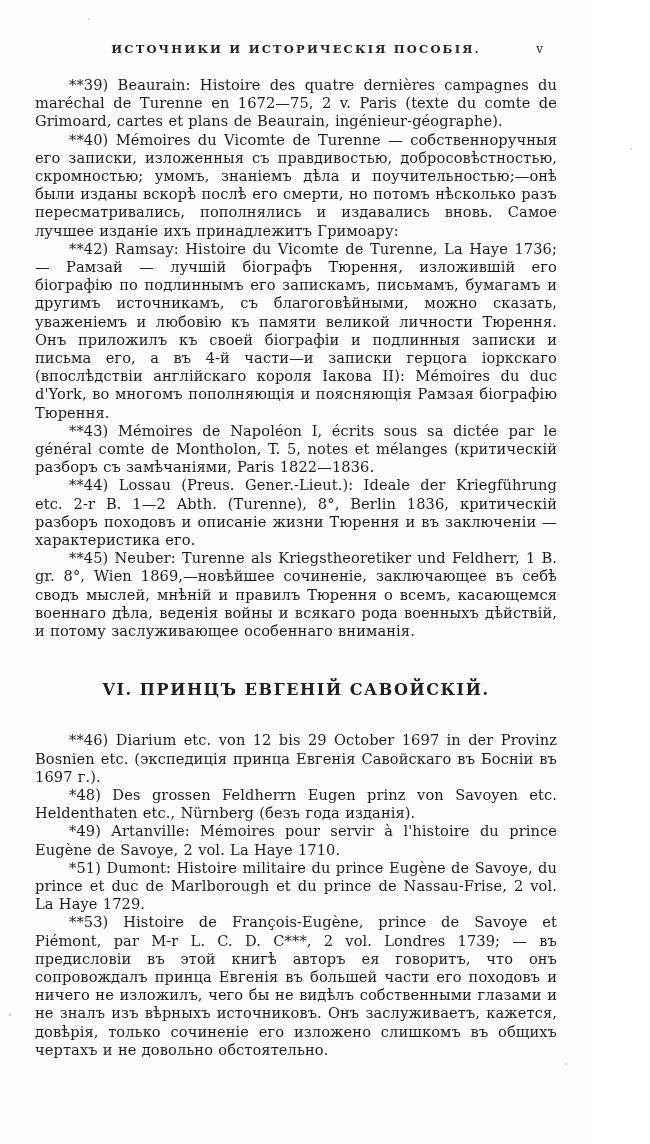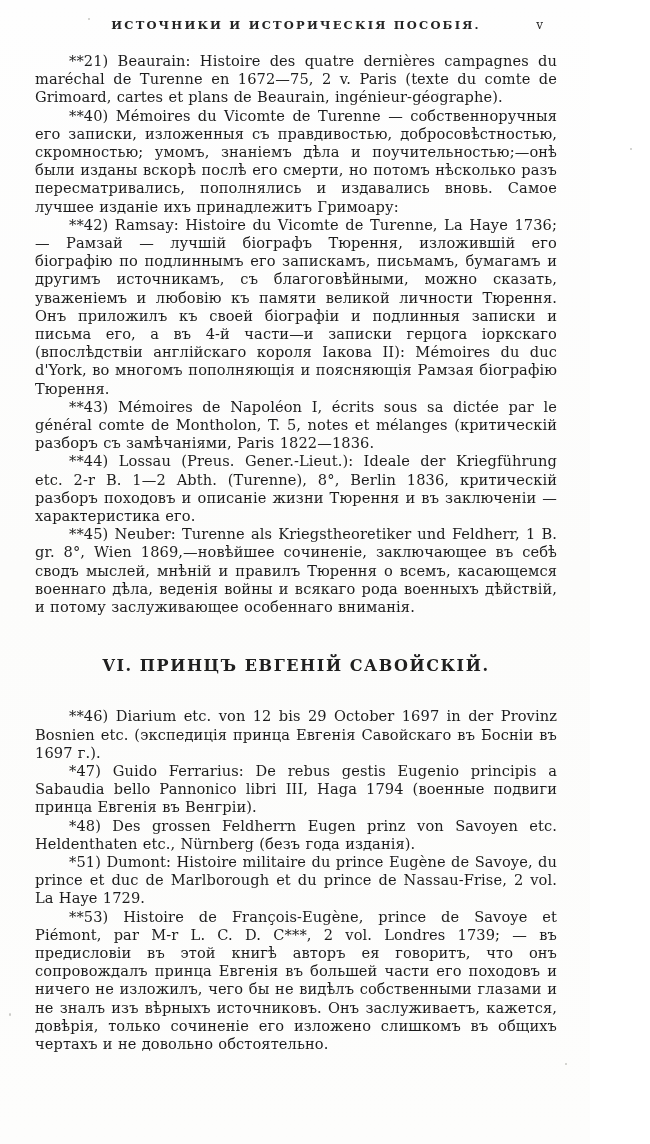--- a/index.html
+++ b/index.html
@@ -14,21 +14,21 @@
     font-family: "DejaVu Serif", "Liberation Serif", serif;
     color: #1b1b1b;
     position: relative;
   }
   .page {
     position: relative;
     width: 590px;
     height: 1144px;
     background: linear-gradient(180deg, #fefefe 0%, #fcfcfb 50%, #fdfdfc 100%);
     box-sizing: border-box;
-    padding: 18px 33px 0 35px;
+    padding: 42px 33px 0 35px;
   }
   .running-header {
     position: relative;
     height: 20px;
     margin-bottom: 14px;
   }
   .running-header .title {
     display: block;
     text-align: center;
     font-size: 11.5px;
@@ -78,34 +78,34 @@
 <body>
 
 <div class="page">
 
   <div class="running-header">
     <span class="title">ИСТОЧНИКИ И ИСТОРИЧЕСКІЯ ПОСОБІЯ.</span>
     <span class="folio">v</span>
   </div>
 
   <div class="text-block">
-    <p>**21) Beaurain: Histoire des quatre dernières campagnes du maréchal de Turenne en 1672—75, 2 v. Paris (texte du comte de Grimoard, cartes et plans de Beaurain, ingénieur-géographe).</p>
+    <p>**39) Beaurain: Histoire des quatre dernières campagnes du maréchal de Turenne en 1672—75, 2 v. Paris (texte du comte de Grimoard, cartes et plans de Beaurain, ingénieur-géographe).</p>
     <p>**40) Mémoires du Vicomte de Turenne — собственноручныя его записки, изложенныя съ правдивостью, добросовѣстностью, скромностью; умомъ, знаніемъ дѣла и поучительностью;—онѣ были изданы вскорѣ послѣ его смерти, но потомъ нѣсколько разъ пересматривались, пополнялись и издавались вновь. Самое лучшее изданіе ихъ принадлежитъ Гримоару:</p>
     <p>**42) Ramsay: Histoire du Vicomte de Turenne, La Haye 1736; — Рамзай — лучшій біографъ Тюрення, изложившій его біографію по подлиннымъ его запискамъ, письмамъ, бумагамъ и другимъ источникамъ, съ благоговѣйными, можно сказать, уваженіемъ и любовію къ памяти великой личности Тюрення. Онъ приложилъ къ своей біографіи и подлинныя записки и письма его, а въ 4-й части—и записки герцога іоркскаго (впослѣдствіи англійскаго короля Іакова II): Mémoires du duc d'York, во многомъ пополняющія и поясняющія Рамзая біографію Тюрення.</p>
     <p>**43) Mémoires de Napoléon I, écrits sous sa dictée par le général comte de Montholon, T. 5, notes et mélanges (критическій разборъ съ замѣчаніями, Paris 1822—1836.</p>
     <p>**44) Lossau (Preus. Gener.-Lieut.): Ideale der Kriegführung etc. 2-r B. 1—2 Abth. (Turenne), 8°, Berlin 1836, критическій разборъ походовъ и описаніе жизни Тюрення и въ заключеніи — характеристика его.</p>
     <p>**45) Neuber: Turenne als Kriegstheoretiker und Feldherr, 1 B. gr. 8°, Wien 1869,—новѣйшее сочиненіе, заключающее въ себѣ сводъ мыслей, мнѣній и правилъ Тюрення о всемъ, касающемся военнаго дѣла, веденія войны и всякаго рода военныхъ дѣйствій, и потому заслуживающее особеннаго вниманія.</p>
   </div>
 
   <div class="section-heading">VI. ПРИНЦЪ ЕВГЕНІЙ САВОЙСКІЙ.</div>
 
   <div class="text-block">
     <p>**46) Diarium etc. von 12 bis 29 October 1697 in der Provinz Bosnien etc. (экспедиція принца Евгенія Савойскаго въ Босніи въ 1697 г.).</p>
-    <p>*47) Guido Ferrarius: De rebus gestis Eugenio principis a Sabaudia bello Pannonico libri III, Haga 1794 (военные подвиги принца Евгенія въ Венгріи).</p>
     <p>*48) Des grossen Feldherrn Eugen prinz von Savoyen etc. Heldenthaten etc., Nürnberg (безъ года изданія).</p>
+    <p>*49) Artanville: Mémoires pour servir à l'histoire du prince Eugène de Savoye, 2 vol. La Haye 1710.</p>
     <p>*51) Dumont: Histoire militaire du prince Eugène de Savoye, du prince et duc de Marlborough et du prince de Nassau-Frise, 2 vol. La Haye 1729.</p>
     <p>**53) Histoire de François-Eugène, prince de Savoye et Piémont, par M-r L. C. D. C***, 2 vol. Londres 1739; — въ предисловіи въ этой книгѣ авторъ ея говоритъ, что онъ сопровождалъ принца Евгенія въ большей части его походовъ и ничего не изложилъ, чего бы не видѣлъ собственными глазами и не зналъ изъ вѣрныхъ источниковъ. Онъ заслуживаетъ, кажется, довѣрія, только сочиненіе его изложено слишкомъ въ общихъ чертахъ и не довольно обстоятельно.</p>
 
   </div>
 
   <div class="speck s1"></div>
   <div class="speck s2"></div>
   <div class="speck s3"></div>
   <div class="speck s4"></div>
   <div class="speck s5"></div>

